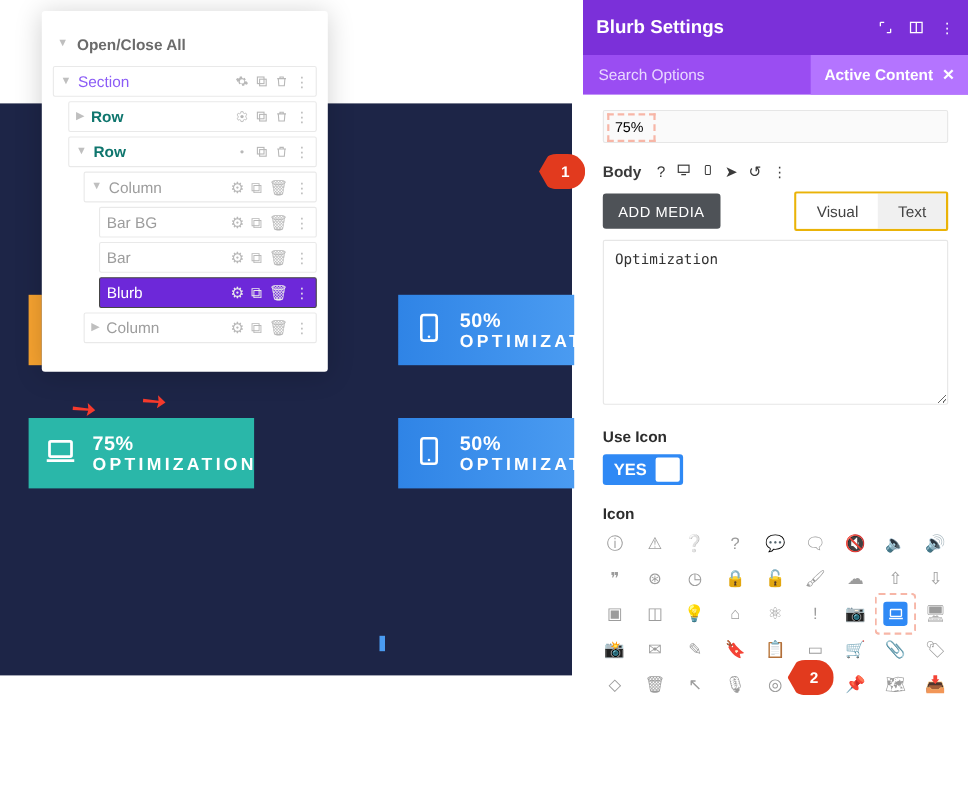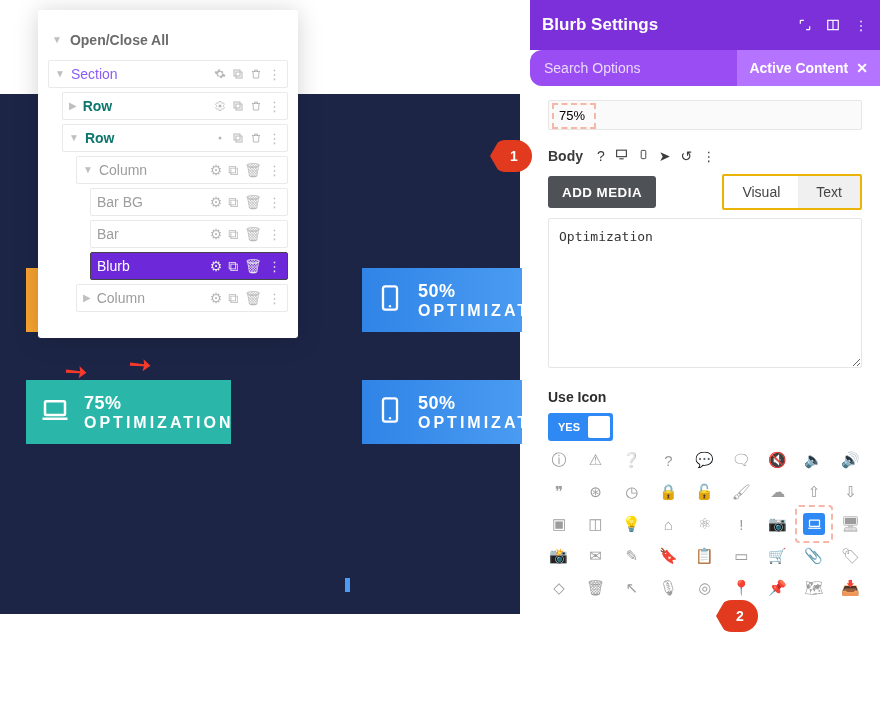--- a/index.html
+++ b/index.html
@@ -106,21 +106,20 @@
     height: 50px; display: flex; align-items: center;
     padding: 0 12px; justify-content: space-between;
   }
   .hdr h3 { font-size: 17px; font-weight: 700; }
   .hdr .hicons { display: flex; gap: 14px; }
   .hdr .hicons span { display: inline-flex; width: 14px; height: 14px; align-items: center; justify-content: center; }
   .subhdr {
     background: #9a4df2; color: #e9d8ff;
     height: 36px; display: flex; align-items: center; justify-content: space-between;
     padding-left: 14px;
-    border-radius: 12px;
   }
   .chip {
     background: #b474ff; color: #fff; font-weight: 600;
     height: 36px; display: flex; align-items: center; gap: 8px;
     padding: 0 12px;
   }
   .chip .x { font-weight: 700; }
   .pad { padding: 14px 18px; }
   .field-label { font-weight: 700; color: #2d2d2d; margin-bottom: 8px; display: block; }
   .input {
@@ -131,37 +130,37 @@
   .hl-box {
     border: 2px dashed #f7b6a7; padding: 3px 6px; display: inline-block;
     position: relative;
   }
   .body-toolbar {
     display: flex; align-items: center; gap: 10px; color: #3a3a3a;
     margin-top: 18px; margin-bottom: 10px;
   }
   .body-toolbar .lbl { font-weight: 700; margin-right: 4px; }
   .btn-dark {
-    background: #4e5257; color: #fff; font-weight: 700;
+    background: #4e5257; color: #fff; font-weight: 400;
     letter-spacing: .5px; border: none; border-radius: 3px;
     height: 32px; padding: 0 14px;
   }
   .tabbar { display: flex; border: 2px solid #eab308; border-radius: 2px; overflow: hidden; }
   .tabbtn { height: 32px; padding: 0 18px; display: flex; align-items: center; background: #fff; color: #444; }
   .tabbtn.alt { background: #f0f0f0; }
   .txtarea {
     width: 100%; height: 150px; border: 1px solid #e6e6e6; border-radius: 2px;
     padding: 10px; font-size: 13px; color: #333; resize: vertical;
   }
   .toggle {
     display: inline-flex; align-items: center; background: #2f89f5;
     border-radius: 3px; height: 28px; padding: 2px 3px 2px 10px; gap: 8px;
   }
   .toggle .knob { width: 22px; height: 22px; background: #fff; border-radius: 2px; }
-  .toggle .ylabel { color: #fff; font-weight: 700; font-size: 11px; }
+  .toggle .ylabel { color: #fff; font-weight: 700; font-size: 15px; }
   .icon-grid {
     margin-top: 8px;
     display: grid; grid-template-columns: repeat(9, 1fr);
     gap: 10px 14px;
     color: #9c9c9c;
   }
   .icon-grid .cell {
     width: 22px; height: 22px; display: flex; align-items: center; justify-content: center;
     border-radius: 3px; font-size: 15px;
   }
@@ -442,20 +441,21 @@
     </div>
 
     <textarea class="txtarea" style="">Optimization</textarea>
 
     <label class="field-label" style="margin-top:18px;">Use Icon</label>
     <div class="toggle">
       <span class="ylabel">YES</span>
       <span class="knob"></span>
     </div>
 
+    <label class="field-label" style="margin-top:18px;">Icon</label>
     <div class="icon-grid">
 
       <span class="cell">ⓘ</span>
       <span class="cell">⚠</span>
       <span class="cell">❔</span>
       <span class="cell">?</span>
       <span class="cell">💬</span>
       <span class="cell">🗨</span>
       <span class="cell">🔇</span>
       <span class="cell">🔈</span>

